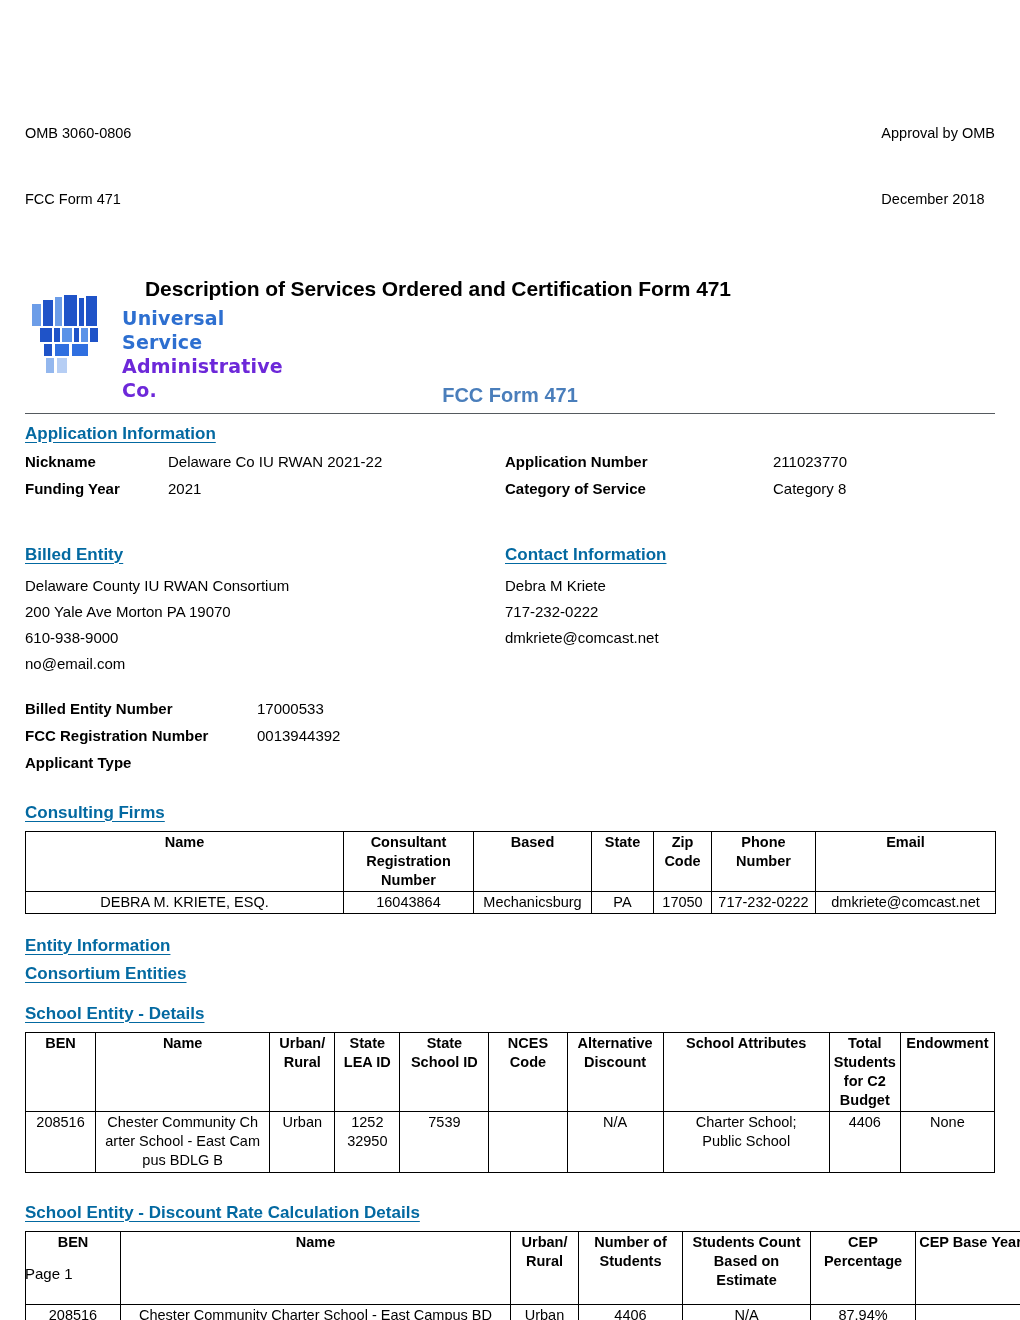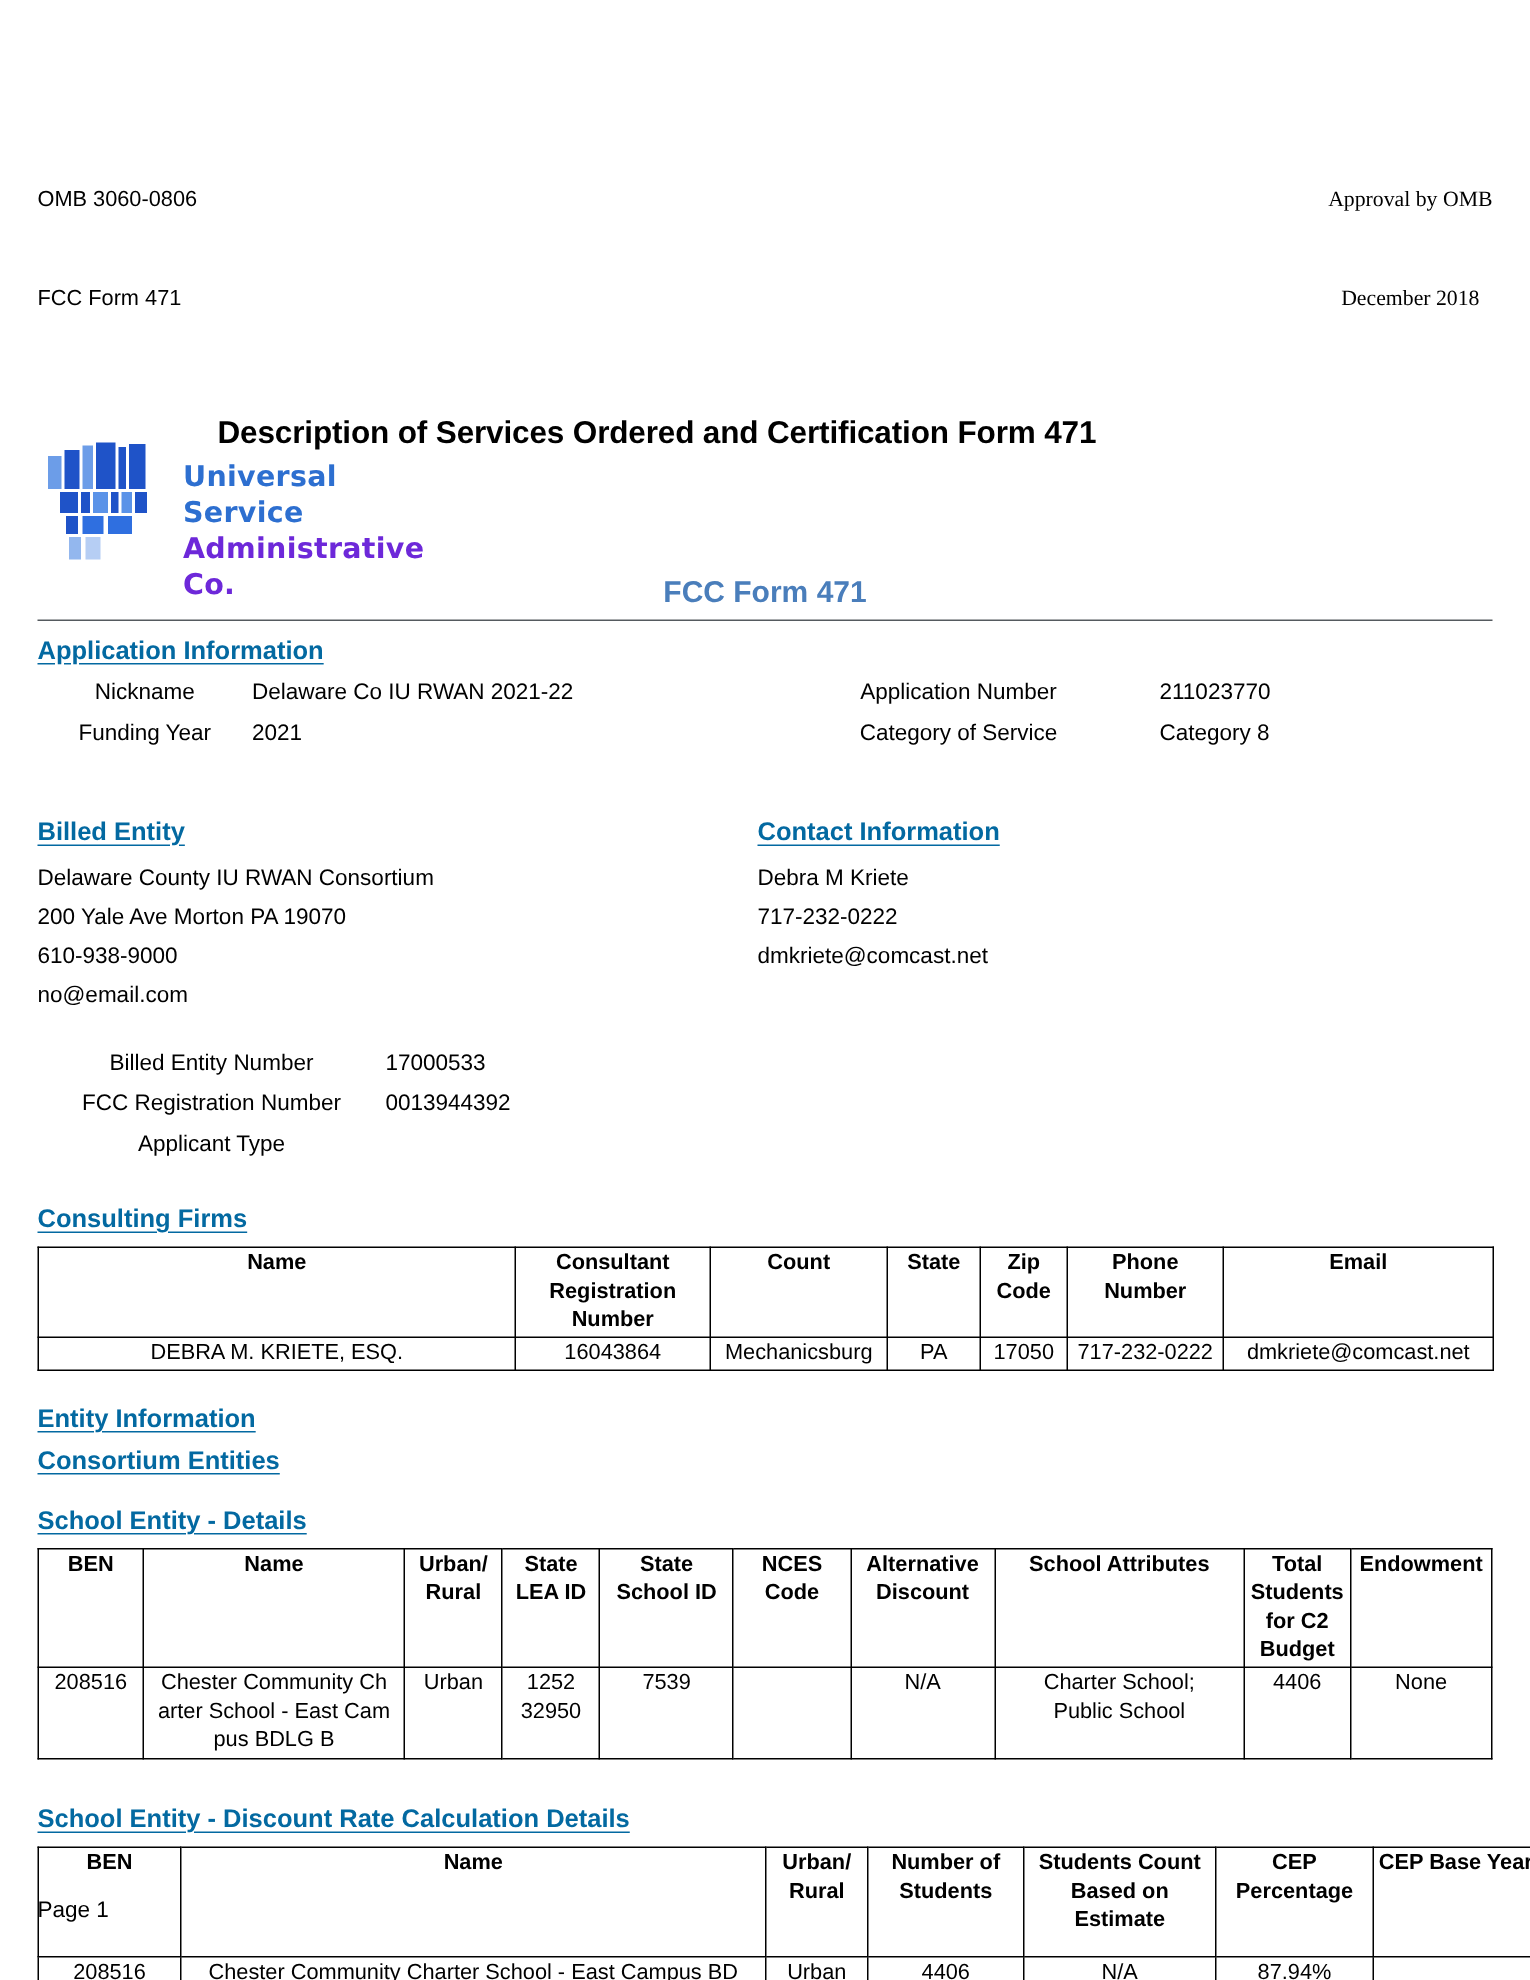--- a/index.html
+++ b/index.html
@@ -22,21 +22,21 @@
   }
 
   
   .meta-row {
     display: flex;
     justify-content: space-between;
     font-size: 14.5px;
     line-height: 22px;
   }
   .meta-left, .meta-right { white-space: pre; }
-  .meta-right { text-align: center; font-family: Liberation Serif, serif; }
+  .meta-right { text-align: left; }
 
   
   .title-block {
     position: relative;
     margin-top: 20px;
     height: 108px;
   }
   .doc-title {
     text-align: left;
     font-size: 21px;
@@ -97,21 +97,21 @@
   .sec-spacer-sm { height: 12px; }
 
   
   .kv-grid {
     display: grid;
     grid-template-columns: 143px 337px 268px auto;
     row-gap: 7px;
     font-size: 15px;
     line-height: 20px;
   }
-  .kv-key { font-weight: normal; text-align: center; }
+  .kv-key { font-weight: bold; }
   .kv-val { font-weight: normal; }
 
   .two-col {
     display: grid;
     grid-template-columns: 480px auto;
     margin-top: 16px;
   }
   .addr-line {
     font-size: 15px;
     line-height: 26px;
@@ -307,21 +307,21 @@
         <col class="c3">
         <col class="c4">
         <col class="c5">
         <col class="c6">
         <col class="c7">
     </colgroup>
     <thead>
       <tr>
         <th>Name</th>
         <th>Consultant Registration Number</th>
-        <th>Count</th>
+        <th>Based</th>
         <th>State</th>
         <th>Zip Code</th>
         <th>Phone Number</th>
         <th>Email</th>
       </tr>
     </thead>
     <tbody>
       <tr>
         <td class="cell-left">DEBRA M. KRIETE, ESQ.</td>
         <td>16043864</td>

